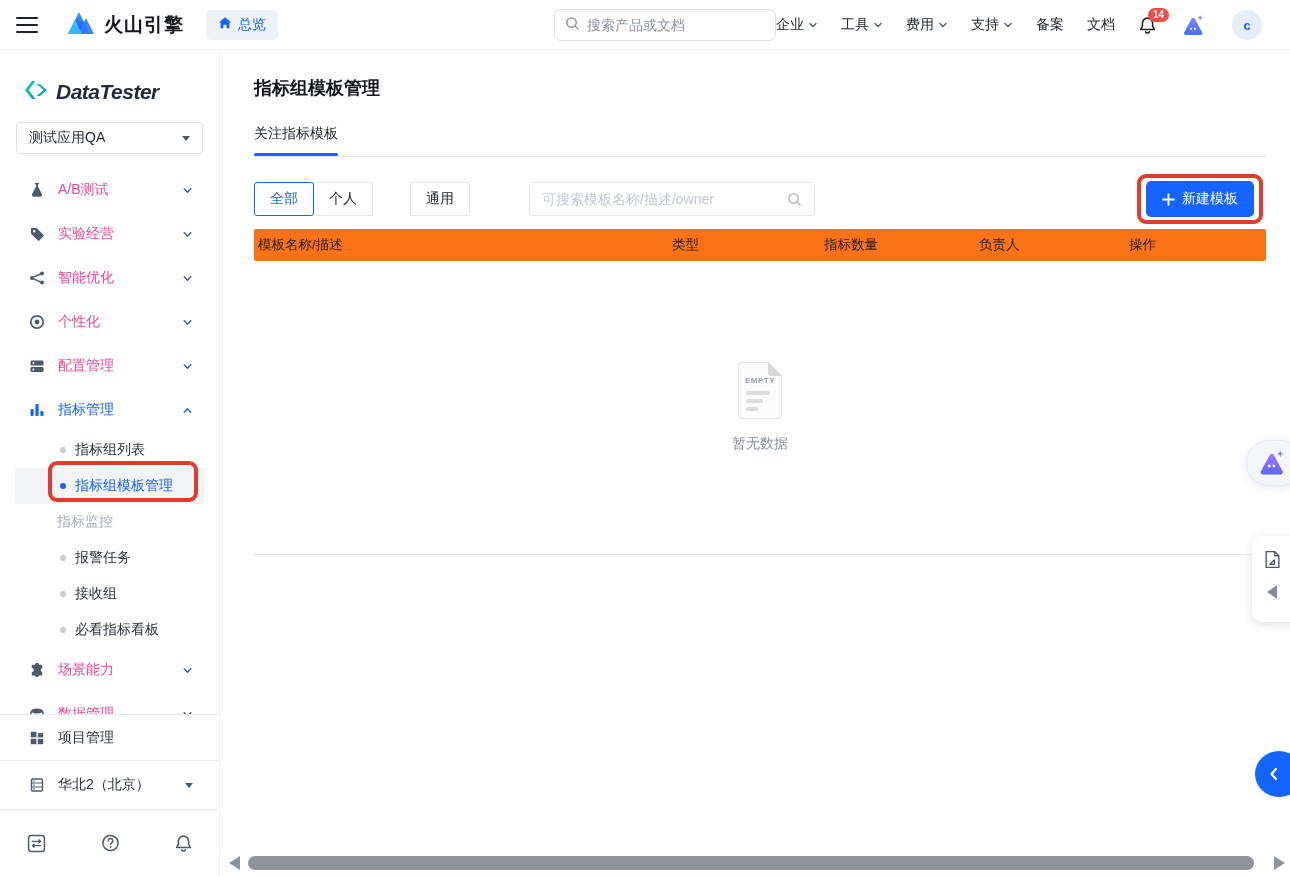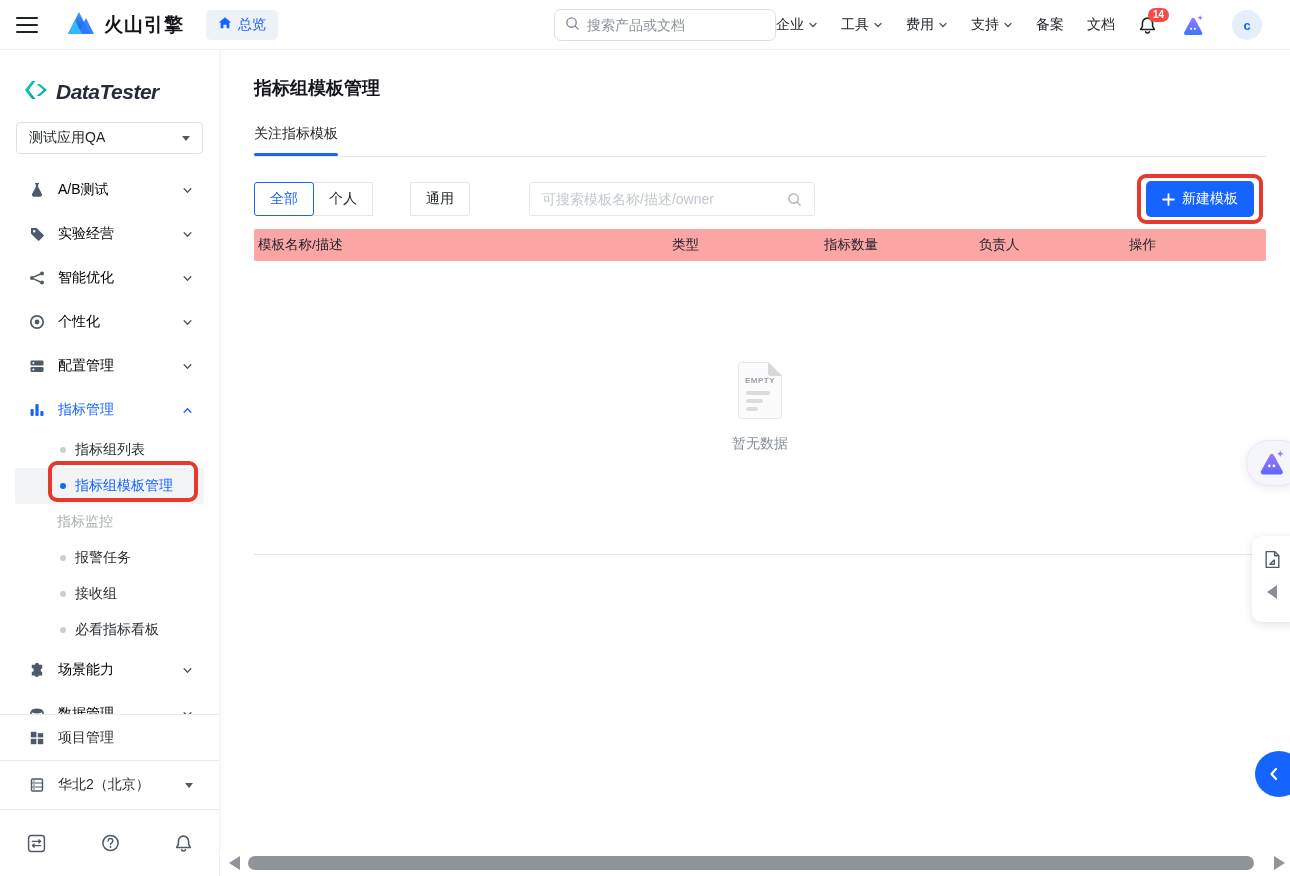--- a/index.html
+++ b/index.html
@@ -32,21 +32,21 @@
   .sidebar { position:absolute; left:0; top:50px; width:220px; bottom:0; background:#fff;
              border-right:1px solid #f0f1f5; display:flex; flex-direction:column; z-index:20;
              box-shadow:2px 0 6px rgba(30,40,60,.03); }
   .logo-row { padding:28px 0 16px 22px; display:flex; align-items:center; gap:8px; }
   .dt-name { font-size:21px; font-style:italic; font-weight:600; color:#252b3a; letter-spacing:-0.5px; }
   .app-selector { margin:0 16px; height:32px; border:1px solid #dde0e6; border-radius:4px; display:flex;
                   align-items:center; padding:0 12px; font-size:14px; color:#1d2129; cursor:pointer; }
   .app-selector .tri { margin-left:auto; }
   .tri-down { width:0; height:0; border-left:4px solid transparent; border-right:4px solid transparent; border-top:5px solid #4e5969; }
   .side-nav { flex:1; overflow:hidden; margin-top:14px; position:relative; }
-  .nav-row { height:44px; display:flex; align-items:center; padding:0 26px 0 28px; font-size:14px; color:#000000; cursor:pointer; }
+  .nav-row { height:44px; display:flex; align-items:center; padding:0 26px 0 28px; font-size:14px; color:#ec4899; cursor:pointer; }
   .nav-row .ic { width:17px; height:17px; margin-right:13px; color:#4e5969; flex:none; display:flex; align-items:center; justify-content:center; }
   .nav-row .chev { margin-left:auto; color:#4e5969; display:flex; }
   .nav-row.active { color:#1664ff; }
   .nav-row.active .ic, .nav-row.active .chev { color:#1664ff; }
   .sub-row { height:36px; display:flex; align-items:center; padding-left:60px; font-size:14px; color:#2a2f36; cursor:pointer; position:relative; margin:0 15px; border-radius:3px; }
   .sub-row .dot { width:6px; height:6px; border-radius:50%; background:#c9cdd4; margin-right:9px; flex:none; margin-left:-15px; }
   .sub-row.active { background:#f2f3f5; color:#1664ff; }
   .sub-row.active .dot { background:#1664ff; }
   .sub-group { height:36px; display:flex; align-items:center; padding-left:57px; font-size:14px; color:#a9aeb8; }
   .side-bottom { height:162px; border-top:1px solid #e9eaee; flex:none; }
@@ -76,21 +76,21 @@
   .tb-search input::placeholder { color:#c2c7d0; }
   .tb-search .mag { color:#a9aeb8; margin-left:8px; display:flex; }
   .toolbar .spacer { flex:1; }
   .btn-new-wrap { position:relative; margin-right:12px; }
   .btn-new { height:36px; background:#1664ff; color:#fff; border:none; border-radius:5px; font-size:14px;
              padding:0 16px; display:flex; align-items:center; gap:7px; cursor:pointer; font-family:inherit; }
   .anno { position:absolute; border:4px solid #e6392e; border-radius:9px; pointer-events:none; z-index:40; }
   .anno-btn { left:-9px; top:-7px; right:-9px; bottom:-7px; }
   .anno-side { left:48px; top:411px; width:150px; height:41px; position:absolute; }
 
-  .thead { margin-top:12px; height:32px; background:#fca5a5; display:flex; align-items:center; font-size:13.5px; color:#1d2129; border-radius:2px; }
+  .thead { margin-top:12px; height:32px; background:#f97316; display:flex; align-items:center; font-size:13.5px; color:#1d2129; border-radius:2px; }
   .th { padding-left:4px; }
   .th.c1 { width:414px; }
   .th.c2 { width:152px; }
   .th.c3 { width:155px; }
   .th.c4 { width:150px; }
   .th.c5 { flex:1; }
 
   .empty-zone { height:294px; border-bottom:1px solid #e5e6eb; display:flex; flex-direction:column;
                 align-items:center; justify-content:center; gap:16px; }
   .empty-doc { position:relative; width:44px; height:57px; background:#fbfbfb; border:1px solid #e8e8e8; border-radius:3px; }

